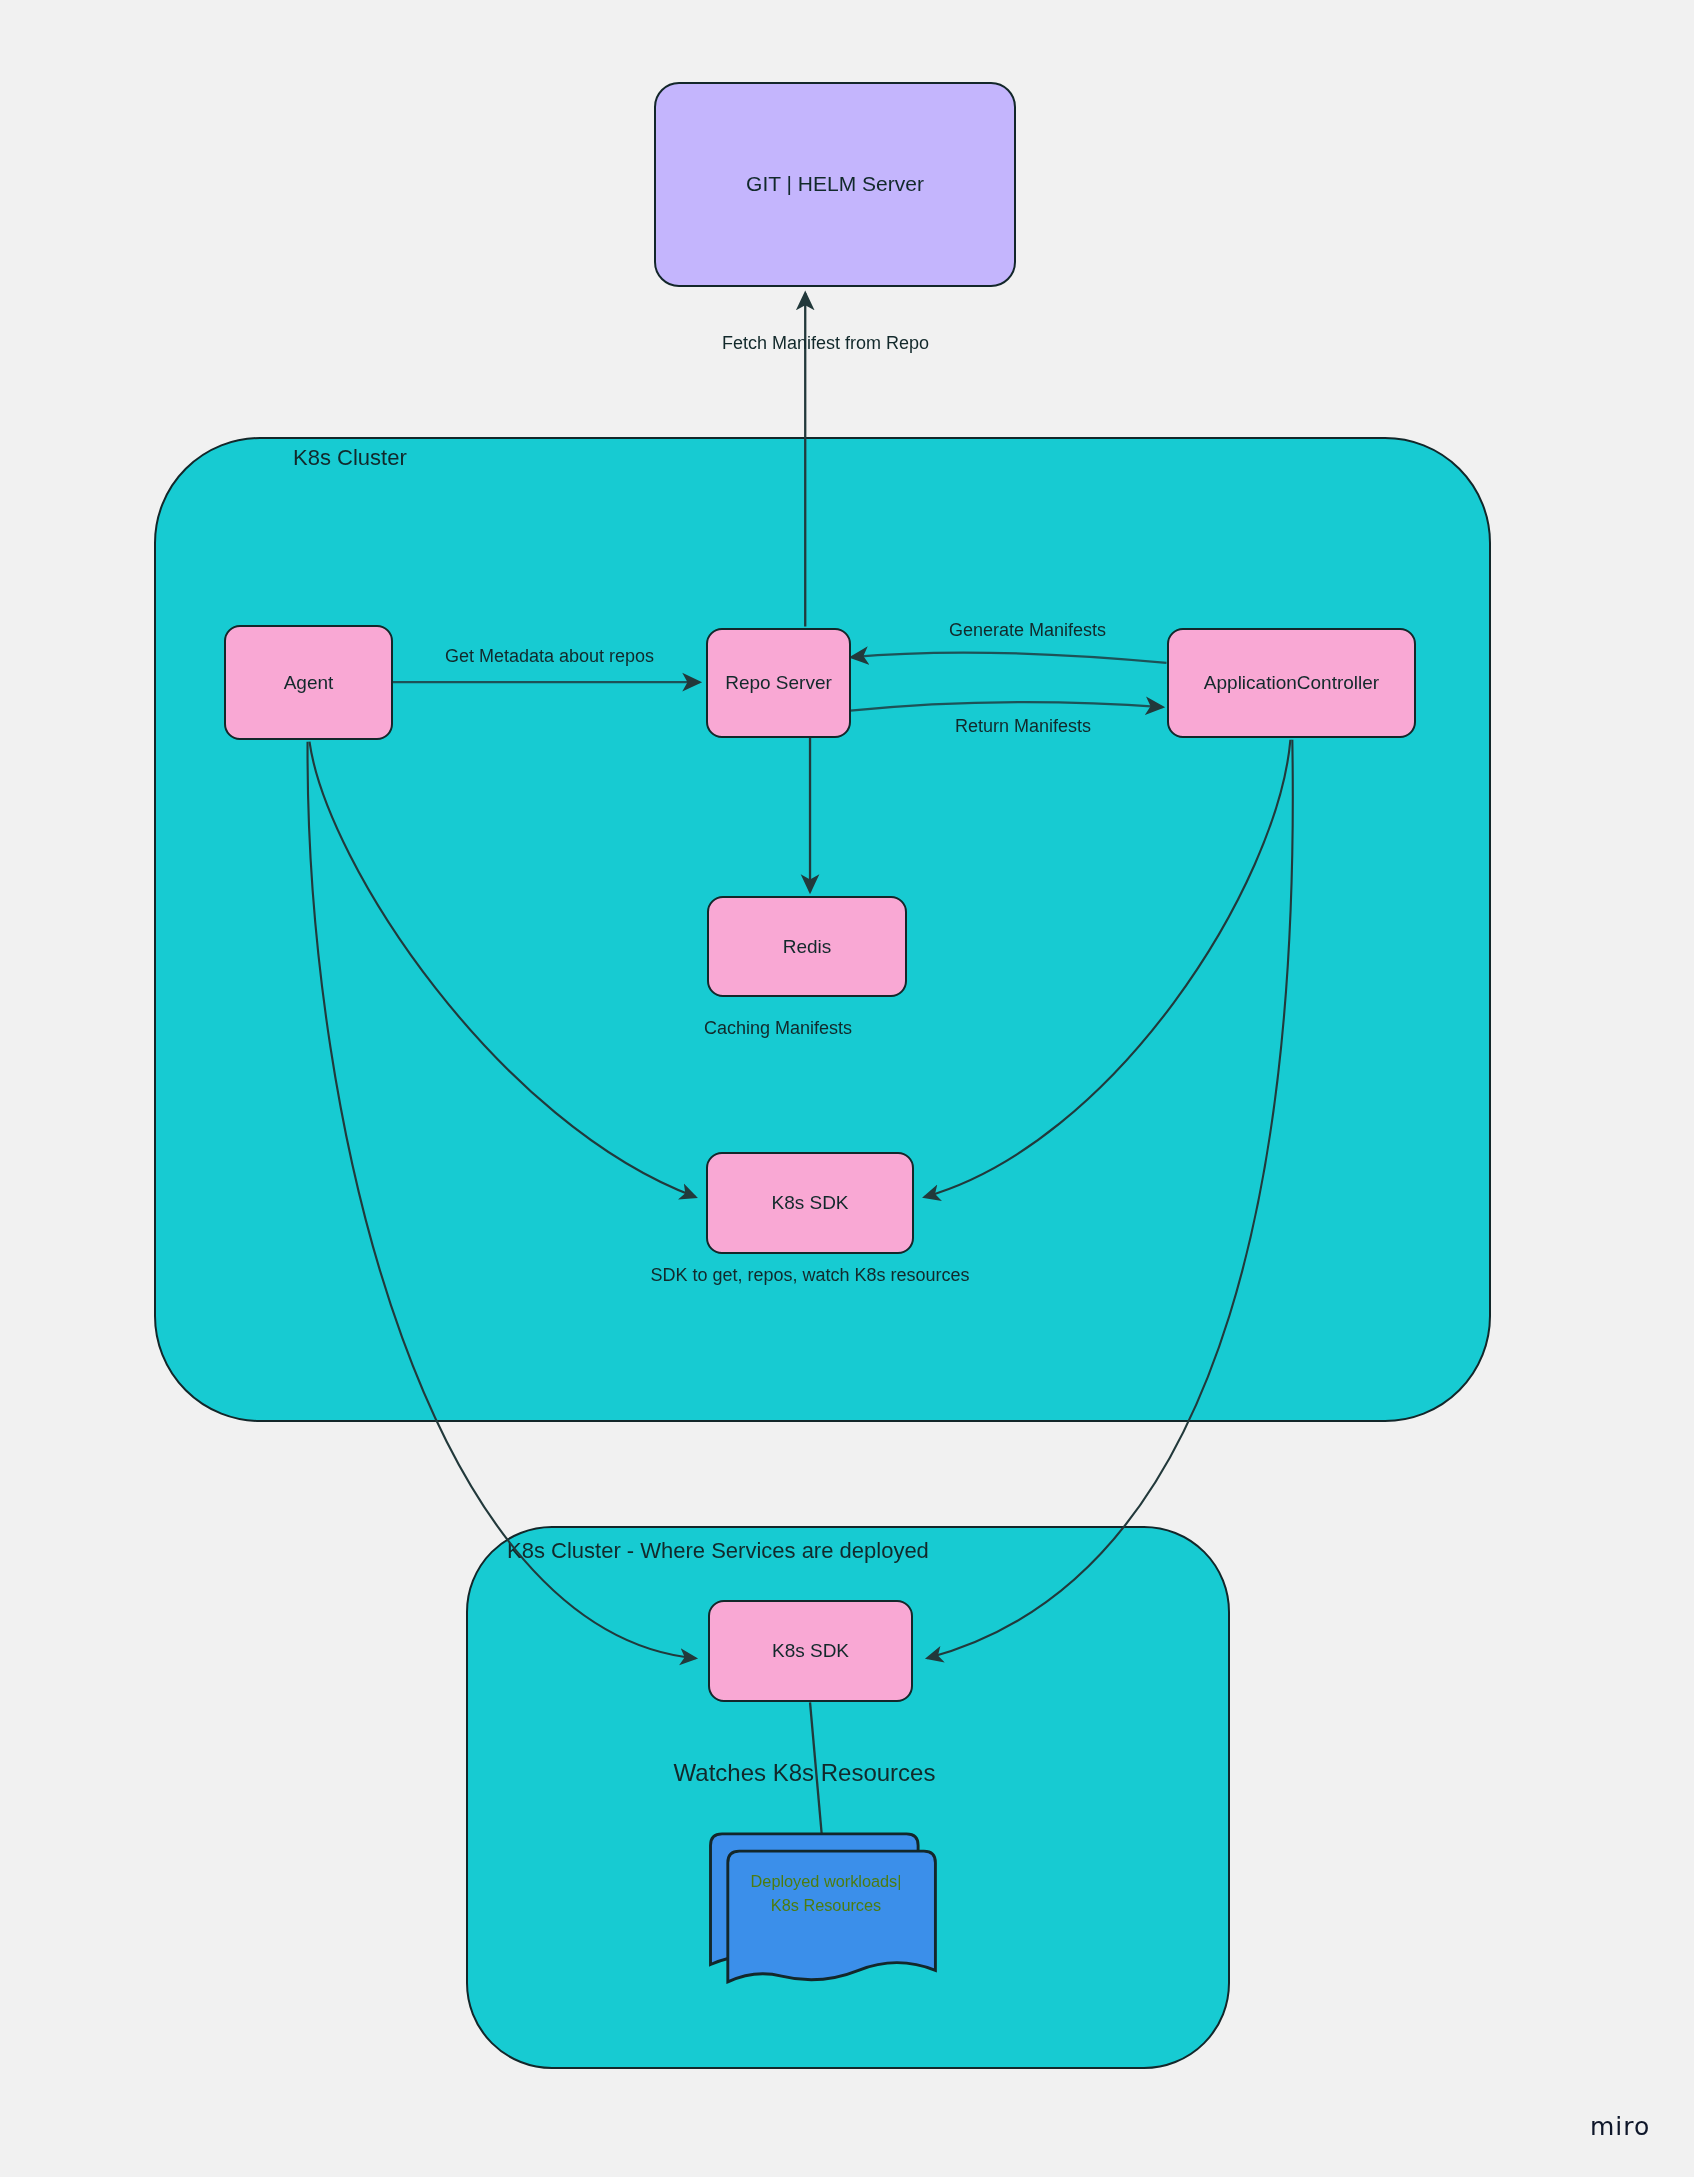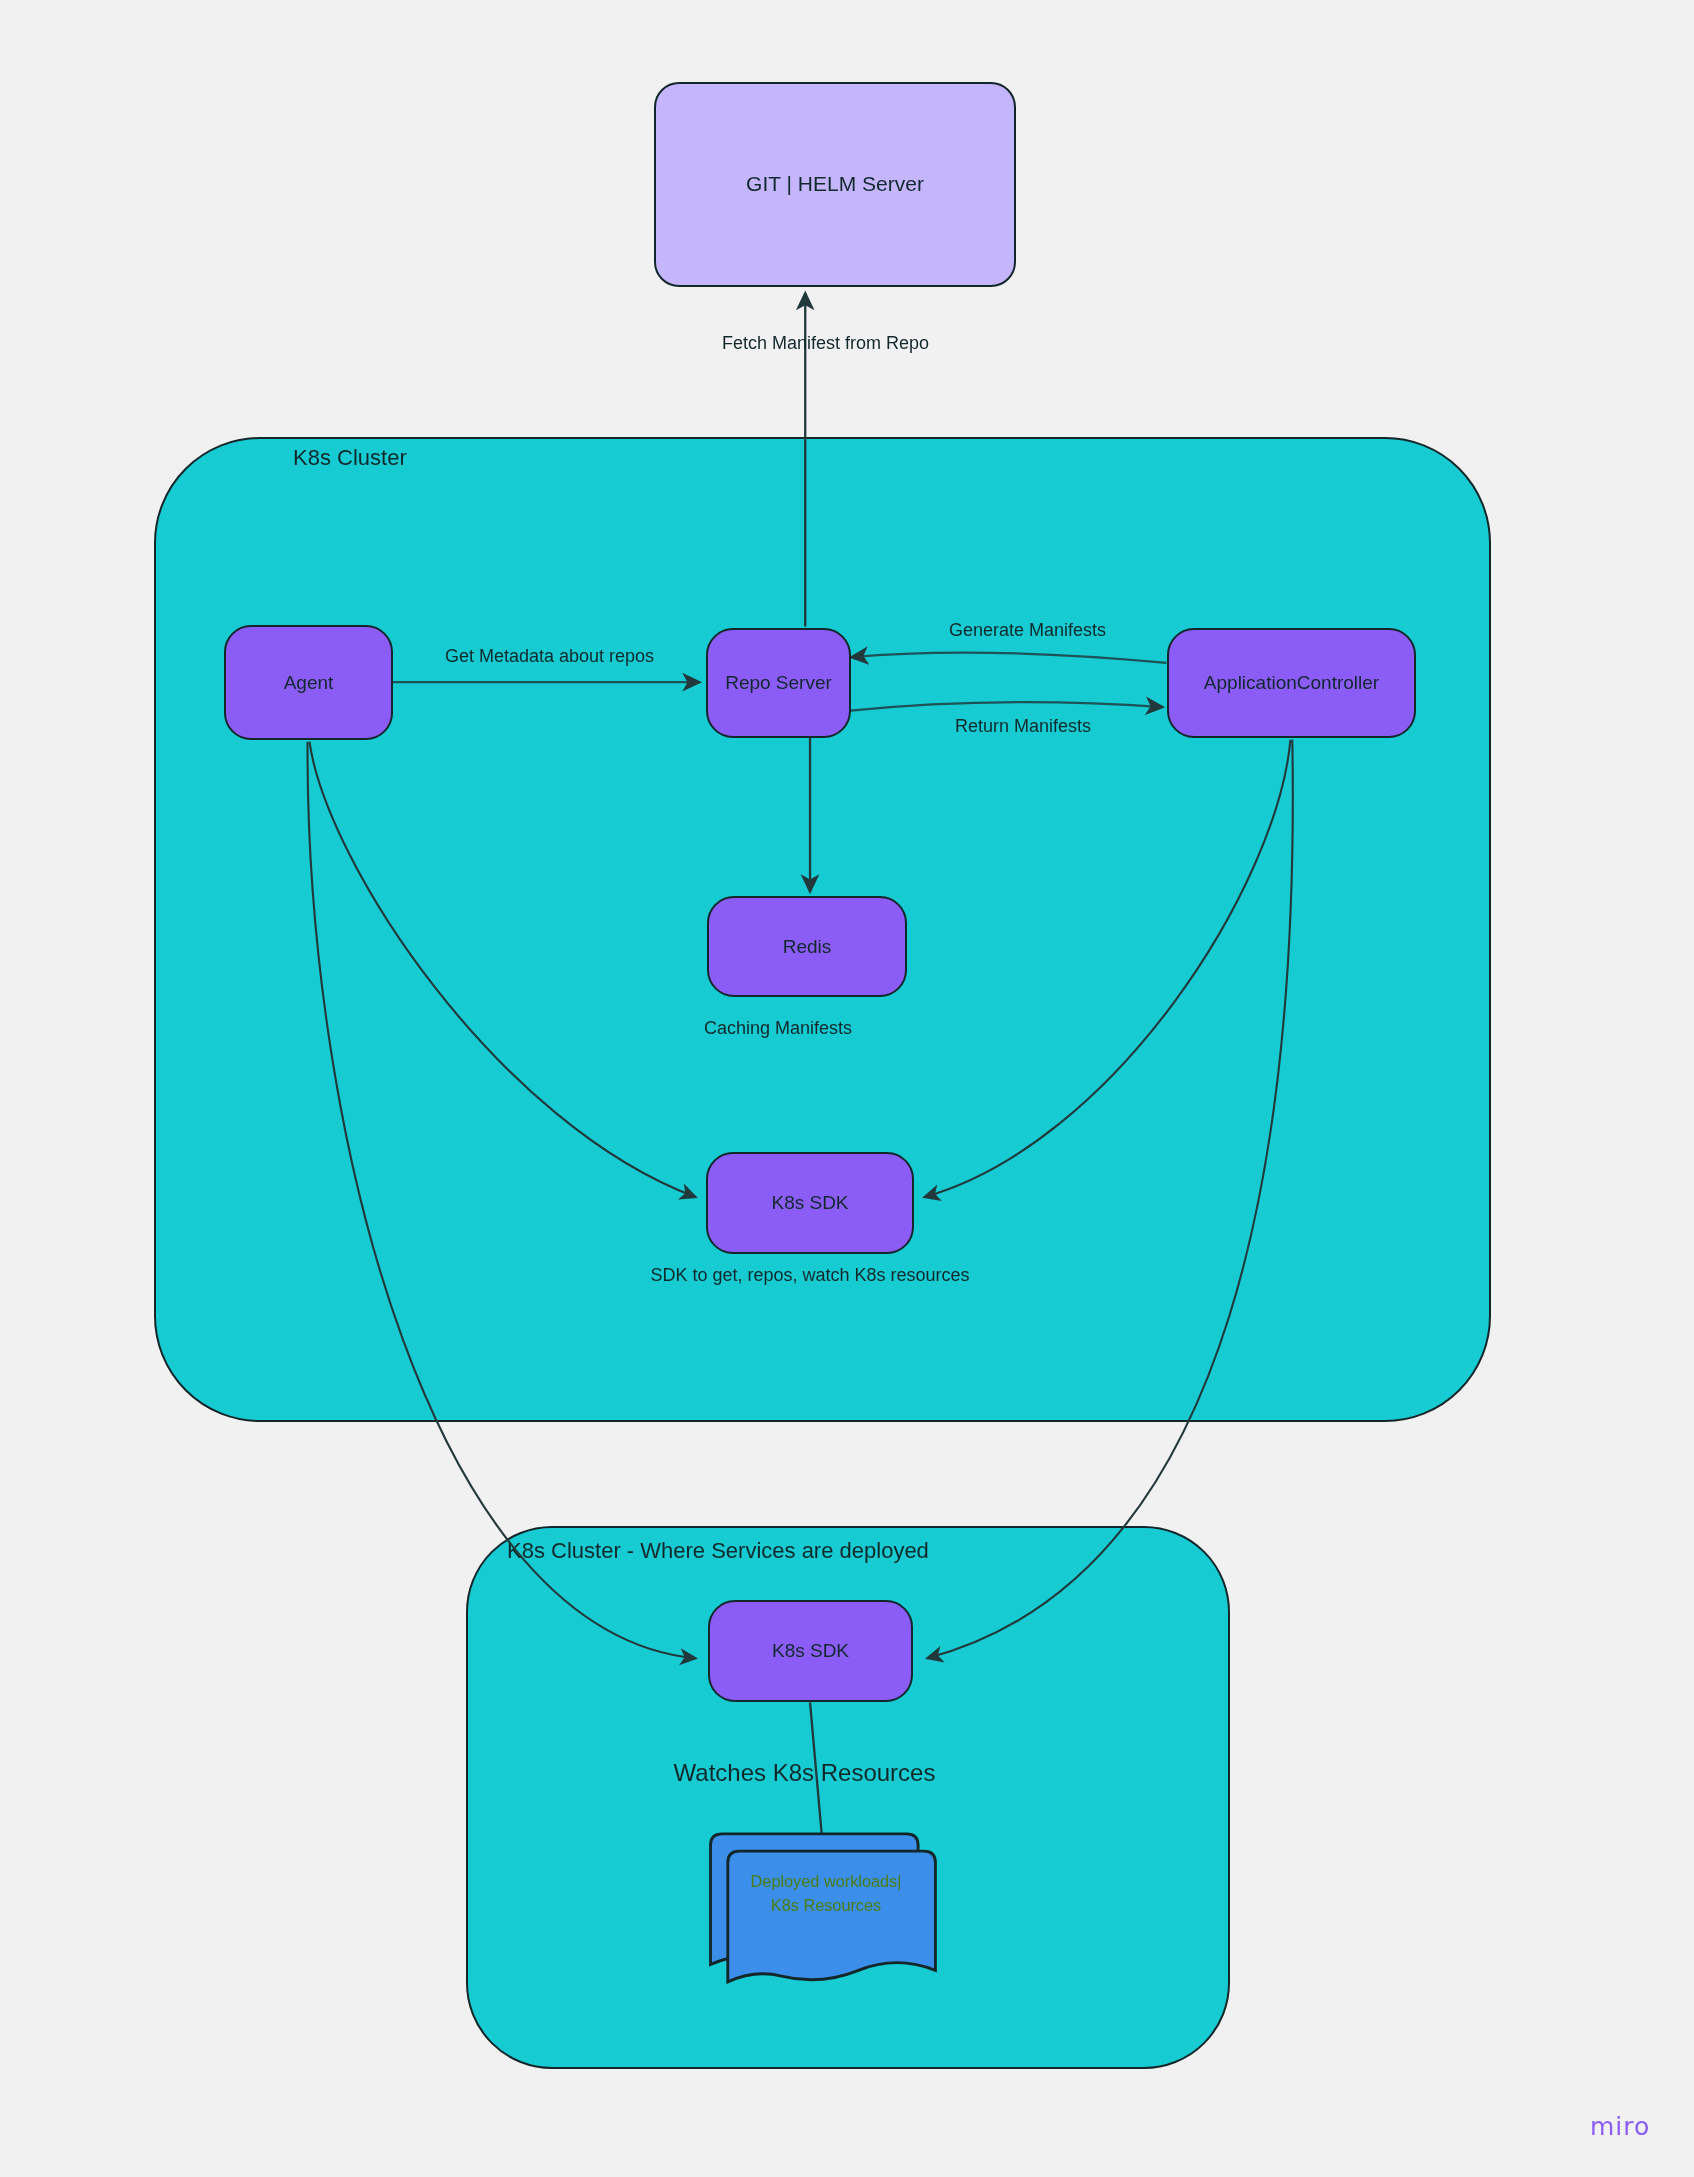--- a/index.html
+++ b/index.html
@@ -38,23 +38,23 @@
     color: #12292b;
     line-height: 1.25;
   }
   .node-green {
     background: #c4b5fd;
     border: 2.4px solid #13272a;
     border-radius: 25px;
     font-size: 21px;
   }
   .node-yellow {
-    background: #8b5cf6;
+    background: #f9a8d4;
     border: 2.4px solid #13272a;
-    border-radius: 27px;
+    border-radius: 16px;
     font-size: 19px;
   }
   .cluster {
     position: absolute;
     box-sizing: border-box;
     background: #17cbd2;
     border: 2.4px solid #13272a;
   }
   .cluster-title {
     position: absolute;
@@ -86,21 +86,21 @@
     position: absolute;
     font-size: 16.3px;
     color: #4d7c0f;
     text-align: center;
     line-height: 1.45;
     white-space: nowrap;
   }
   .watermark {
     position: absolute;
     font-size: 25px;
-    color: #8b5cf6;
+    color: #0f172a;
     letter-spacing: 1px;
     font-family: "DejaVu Sans", sans-serif;
   }
 </style>
 </head>
 <body>
 
 <div id="canvas">
 
   <div class="cluster" style="left:154px; top:437px; width:1337px; height:985px; border-radius:106px;"></div>

